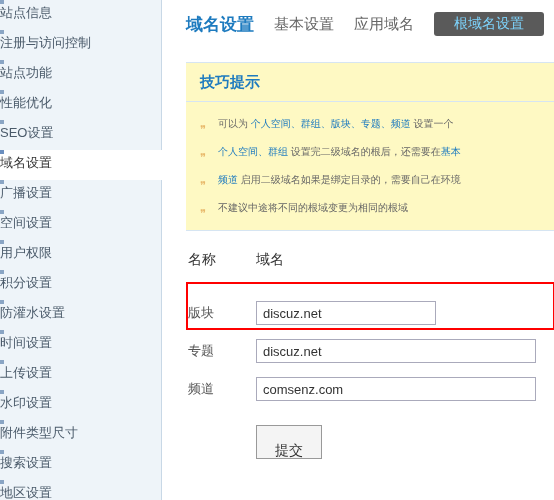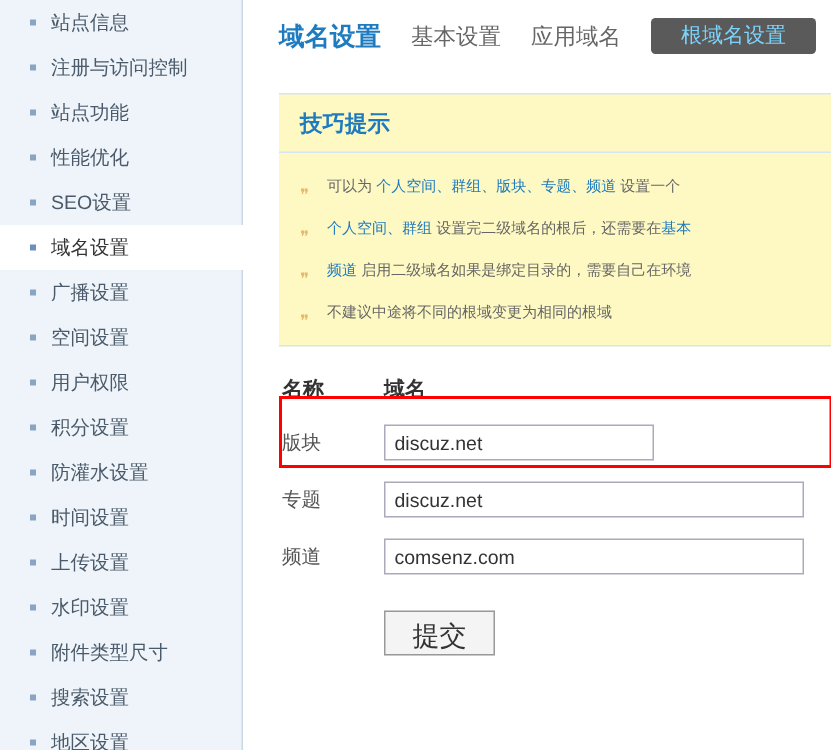--- a/index.html
+++ b/index.html
@@ -1,44 +1,44 @@
 <!DOCTYPE html>
 <html><head>
 <meta charset="utf-8">
 <style>
   * { box-sizing: border-box; margin: 0; padding: 0; }
   body { font-family: "Microsoft YaHei", Arial, sans-serif; font-size: 13px; color: #333; background: #fff; width: 554px; height: 500px; overflow: hidden; }
   .container { display: flex; height: 100%; }
   .sidebar { width: 162px; background: #eef4f9; border-right: 1px solid #c8d8e6; padding-top: 0; }
   .sidebar ul { list-style: none; }
-  .sidebar li { display: flex; align-items: center; height: 30px; padding-left: 20px; cursor: pointer; color: #4a5a6a; font-size: 13px; }
+  .sidebar li { display: flex; align-items: flex-start; height: 30px; cursor: pointer; color: #4a5a6a; font-size: 13px; flex-direction: column; }
   .sidebar li .dot { width: 4px; height: 4px; background: #8aa5c4; margin-right: 10px; display: inline-block; }
   .sidebar li.active { background: #fff; color: #333; border-left: 0; position: relative; margin-right: -1px; }
   .sidebar li.active .dot { background: #6b8fbf; }
   .main { flex: 1; padding: 12px 0 0 24px; overflow: hidden; }
   .tabs { display: flex; align-items: center; gap: 20px; margin-bottom: 26px; }
   .tabs .tab { color: #666; font-size: 15px; cursor: pointer; }
   .tabs .tab.primary { color: #1e7bbf; font-weight: bold; font-size: 17px; }
   .tabs .tab-pill { background: #5a5a5a; color: #7dd3fc; padding: 3px 20px; border-radius: 3px; font-size: 14px; }
   .tips { border: 1px solid #d6e5f2; border-left: 0; border-right: 0; background: #fef9c3; }
   .tips-header { color: #1e7bbf; font-weight: bold; font-size: 15px; padding: 10px 14px 9px 14px; border-bottom: 1px solid #d6e5f2; }
   .tips-list { list-style: none; padding: 8px 0 8px 14px; }
   .tips-list li { padding: 7px 0 7px 18px; color: #666; position: relative; white-space: nowrap; font-size: 10px; }
   .tips-list li::before { content: "❝"; color: #e8b86a; font-size: 11px; position: absolute; left: 0; top: 8px; transform: rotate(180deg); }
   .tips-list .em { color: #1e7bbf; }
   .form-area { margin-top: 20px; padding-left: 2px; }
-  .form-head { display: flex; gap: 26px; font-weight: bold; color: #333; font-size: 14px; }
+  .form-head { display: flex; gap: 26px; font-weight: normal; color: #333; margin-bottom: 18px; font-size: 14px; }
   .form-head .col-name { width: 42px; }
   .form-row { display: flex; align-items: center; margin-bottom: 14px; }
   .form-row .lbl { width: 68px; color: #555; font-size: 13px; }
   .form-row input[type=text] { height: 24px; padding: 2px 6px; border: 1px solid #aab; font-size: 13px; color: #333; width: 280px; font-family: Arial, sans-serif; }
   .form-row.highlight { outline: 2px solid #ff0000; outline-offset: -1px; padding: 18px 4px 4px 0; margin-left: -1px; margin-bottom: 10px; margin-top: -4px; }
   .form-row.highlight .lbl { padding-left: 1px; width: 69px; }
   .form-row.highlight input { width: 180px; }
-  .submit-btn { margin-top: 10px; margin-left: 68px; height: 30px; padding: 4px 18px; background: #f4f4f4; border: 1px solid #999; color: #333; font-size: 18px; cursor: pointer; font-family: inherit; }
+  .submit-btn { margin-top: 10px; margin-left: 68px; height: 30px; padding: 16px 18px; background: #f4f4f4; border: 1px solid #999; color: #333; font-size: 14px; cursor: pointer; font-family: inherit; }
 </style>
 </head>
 <body>
 
 <div class="container">
   <div class="sidebar">
     <ul id="sidebar-list">
         <li>
           <span class="dot"></span>
           <span>站点信息</span>

